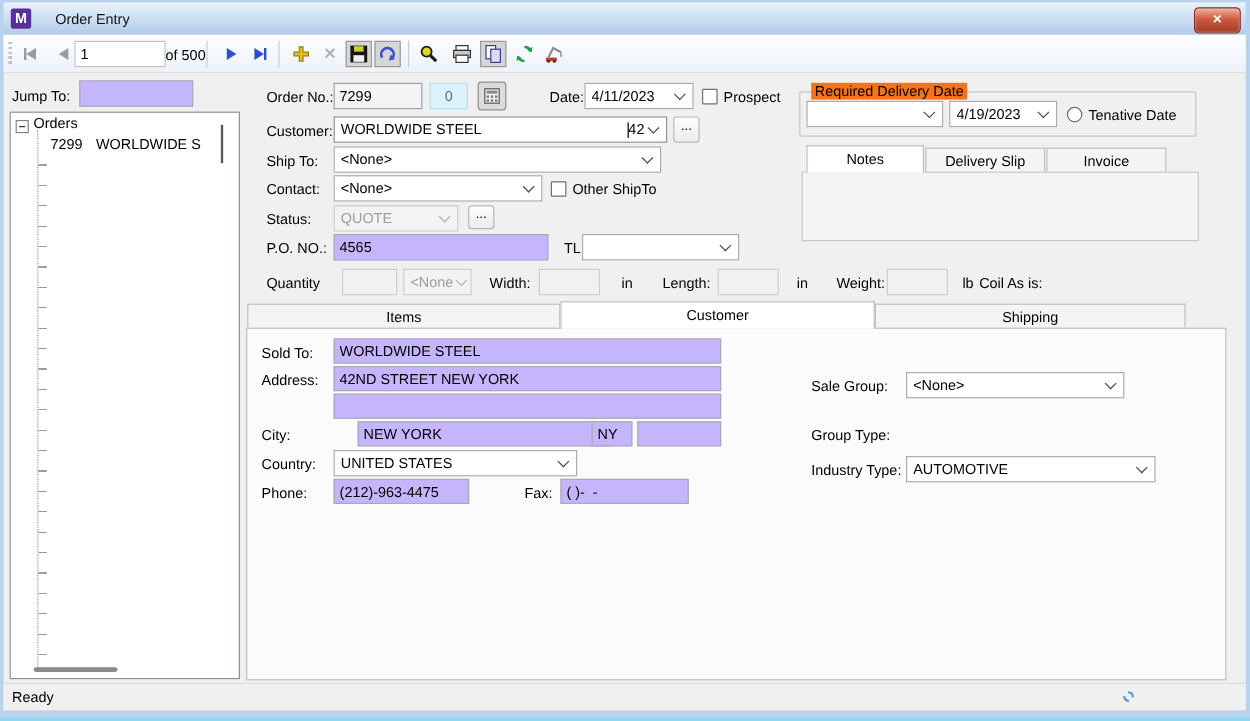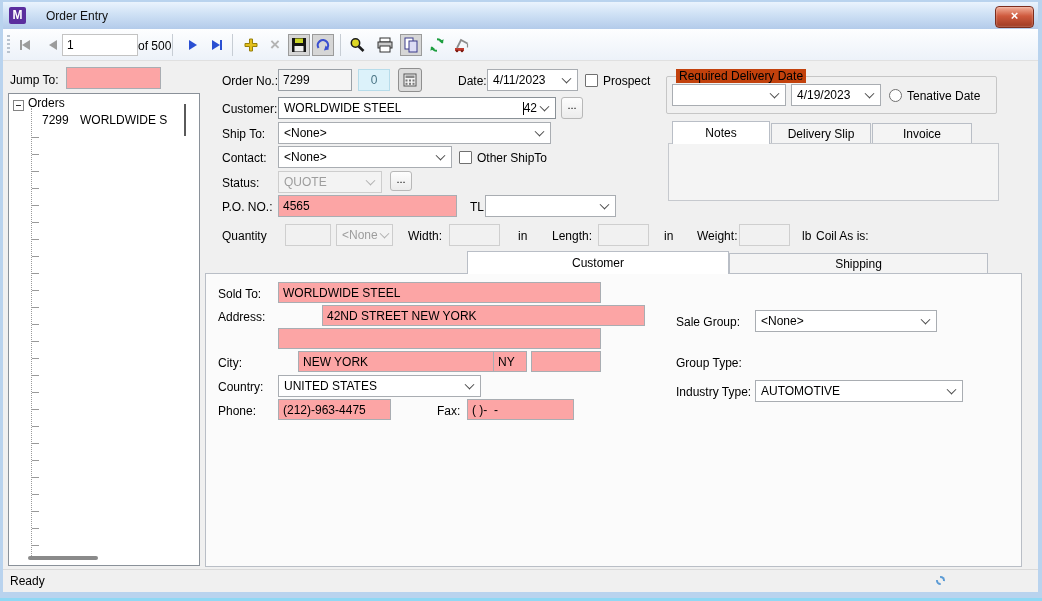--- a/index.html
+++ b/index.html
@@ -23,31 +23,31 @@
   .tri-r{width:0;height:0;border-top:5px solid transparent;border-bottom:5px solid transparent;border-left:8px solid #2a4fd2}
   .tri-l{width:0;height:0;border-top:5px solid transparent;border-bottom:5px solid transparent;border-right:8px solid #9c9c9c}
   .bar{width:2px;height:10px}
   .bar.gray{background:#9c9c9c}.bar.blue{background:#2a4fd2}
   .navinput{left:62px;top:34px;width:66px;height:20px;border:1px solid #c3c3c3;background:#fff;font:12px "Liberation Sans",sans-serif;padding:0 4px;box-sizing:content-box}
   .ofcount{left:138px;top:39px}
   .vsep{top:34px;width:1px;height:22px;background:#c7cdd4}
   .xglyph{color:#b4b4b4;font-size:17px;font-weight:bold;line-height:20px}
   
   .lbl{white-space:nowrap}
-  .tb{position:absolute;border:1px solid #a9adb2;background:#fca5a5;font:12px "Liberation Sans",sans-serif;padding:0 4px;box-sizing:border-box}
+  .tb{position:absolute;border:1px solid #a9adb2;background:#c4b5fd;font:12px "Liberation Sans",sans-serif;padding:0 4px;box-sizing:border-box}
   .tb[disabled],.tb.dis{background:#f1f1f1;border-color:#cfcfcf;color:#9a9a9a}
   .combo{position:absolute;border:1px solid #a9adb2;background:#fff;box-sizing:border-box;display:flex;align-items:center;padding:0 18px 0 5px;white-space:nowrap;overflow:hidden}
   .combo .cv{overflow:hidden;white-space:nowrap}
   .chev{position:absolute;right:7px;top:50%;width:6px;height:6px;border-right:1.4px solid #4a4a4a;border-bottom:1.4px solid #4a4a4a;transform:translateY(-70%) rotate(45deg)}
   .combo.dis{background:#f3f3f3;border-color:#cdcdcd;color:#9d9d9d}
   .combo.dis .chev{border-color:#b0b0b0}
   .chk{position:absolute;width:13px;height:13px;background:#fff;border:1px solid #707070;box-sizing:border-box;border-radius:1px}
   .smbtn{position:absolute;background:linear-gradient(#fdfdfd,#ececec);border:1px solid #b8b8b8;border-radius:3px;text-align:center;font-size:11px;line-height:14px;box-sizing:border-box}
   .groupbox{position:absolute;border:1px solid #c6c6c6;border-radius:2px}
-  .gblabel{position:absolute;background:#c2410c;padding:0 3px}
+  .gblabel{position:absolute;background:#f97316;padding:0 3px}
   
   .tab{position:absolute;box-sizing:border-box;border:1px solid #b9bec6;border-bottom:none;background:#f4f4f4;text-align:center}
   .tab.sel{background:#fff;z-index:3}
   .panel{position:absolute;background:#fbfbfb;border:1px solid #b9bec6;box-sizing:border-box;z-index:1}
   
   .treepanel{left:8px;top:93px;width:192px;height:473px;background:#fff;border:1px solid #8a9199;box-sizing:border-box}
   .expander{left:13px;top:100px;width:9px;height:9px;background:#fff;border:1px solid #848484;box-sizing:content-box}
   .expander::after{content:"";position:absolute;left:2px;top:4px;width:5px;height:1px;background:#333}
   .vline{left:31px;top:108px;width:1px;height:448px;border-left:1px dotted #9a9a9a}
   .stubs{left:32px;top:121px;width:7px;height:436px;background:repeating-linear-gradient(to bottom,transparent 0 16px,#9a9a9a 16px 17px)}
@@ -257,27 +257,28 @@
   <div class="abs lbl" style="left:518px;top:229px">in</div>
   <div class="abs lbl" style="left:552px;top:229px">Length:</div>
   <input class="tb dis" style="left: 598px; top: 224px; width: 51px; height: 22px;" disabled="" value="">
   <div class="abs lbl" style="left:664px;top:229px">in</div>
   <div class="abs lbl" style="left:697px;top:229px">Weight:</div>
   <input class="tb dis" style="left: 739px; top: 224px; width: 51px; height: 22px;" disabled="" value="">
   <div class="abs lbl" style="left:802px;top:229px">lb</div>
   <div class="abs lbl" style="left:816px;top:229px">Coil As is:</div>
 
   <div class="panel" style="left:205px;top:273px;width:817px;height:294px"></div>
+  <div class="tab" style="left:206px;top:253px;width:261px;height:20px;line-height:20px"><span>Items</span></div>
   <div class="tab" style="left:729px;top:253px;width:259px;height:20px;line-height:20px"><span>Shipping</span></div>
   <div class="tab sel" style="left:467px;top:251px;width:262px;height:23px;line-height:22px"><span>Customer</span></div>
 
   <div class="abs lbl" style="left:218px;top:287px;z-index:2">Sold To:</div>
   <input class="tb" style="left: 278px; top: 282px; width: 323px; height: 21px; z-index: 2;" value="WORLDWIDE STEEL">
   <div class="abs lbl" style="left:218px;top:310px;z-index:2">Address:</div>
-  <input class="tb" style="left: 278px; top: 305px; width: 323px; height: 21px; z-index: 2; margin-left: 44px;" value="42ND STREET NEW YORK">
+  <input class="tb" style="left: 278px; top: 305px; width: 323px; height: 21px; z-index: 2;" value="42ND STREET NEW YORK">
   <input class="tb" style="left: 278px; top: 328px; width: 323px; height: 21px; z-index: 2;" value="">
   <div class="abs lbl" style="left:218px;top:356px;z-index:2">City:</div>
   <input class="tb" style="left: 278px; top: 351px; width: 212px; height: 21px; z-index: 2; margin-left: 20px;" value="NEW YORK">
   <input class="tb" style="left: 493px; top: 351px; width: 34px; height: 21px; z-index: 2;" value="NY">
   <input class="tb" style="left: 531px; top: 351px; width: 70px; height: 21px; z-index: 2;" value="">
   <div class="abs lbl" style="left:218px;top:380px;z-index:2">Country:</div>
   <div class="combo" style="left:278px;top:375px;width:203px;height:22px;z-index:2">
       <span class="cv">UNITED STATES</span>
       <span class="chev"></span>
     </div>

